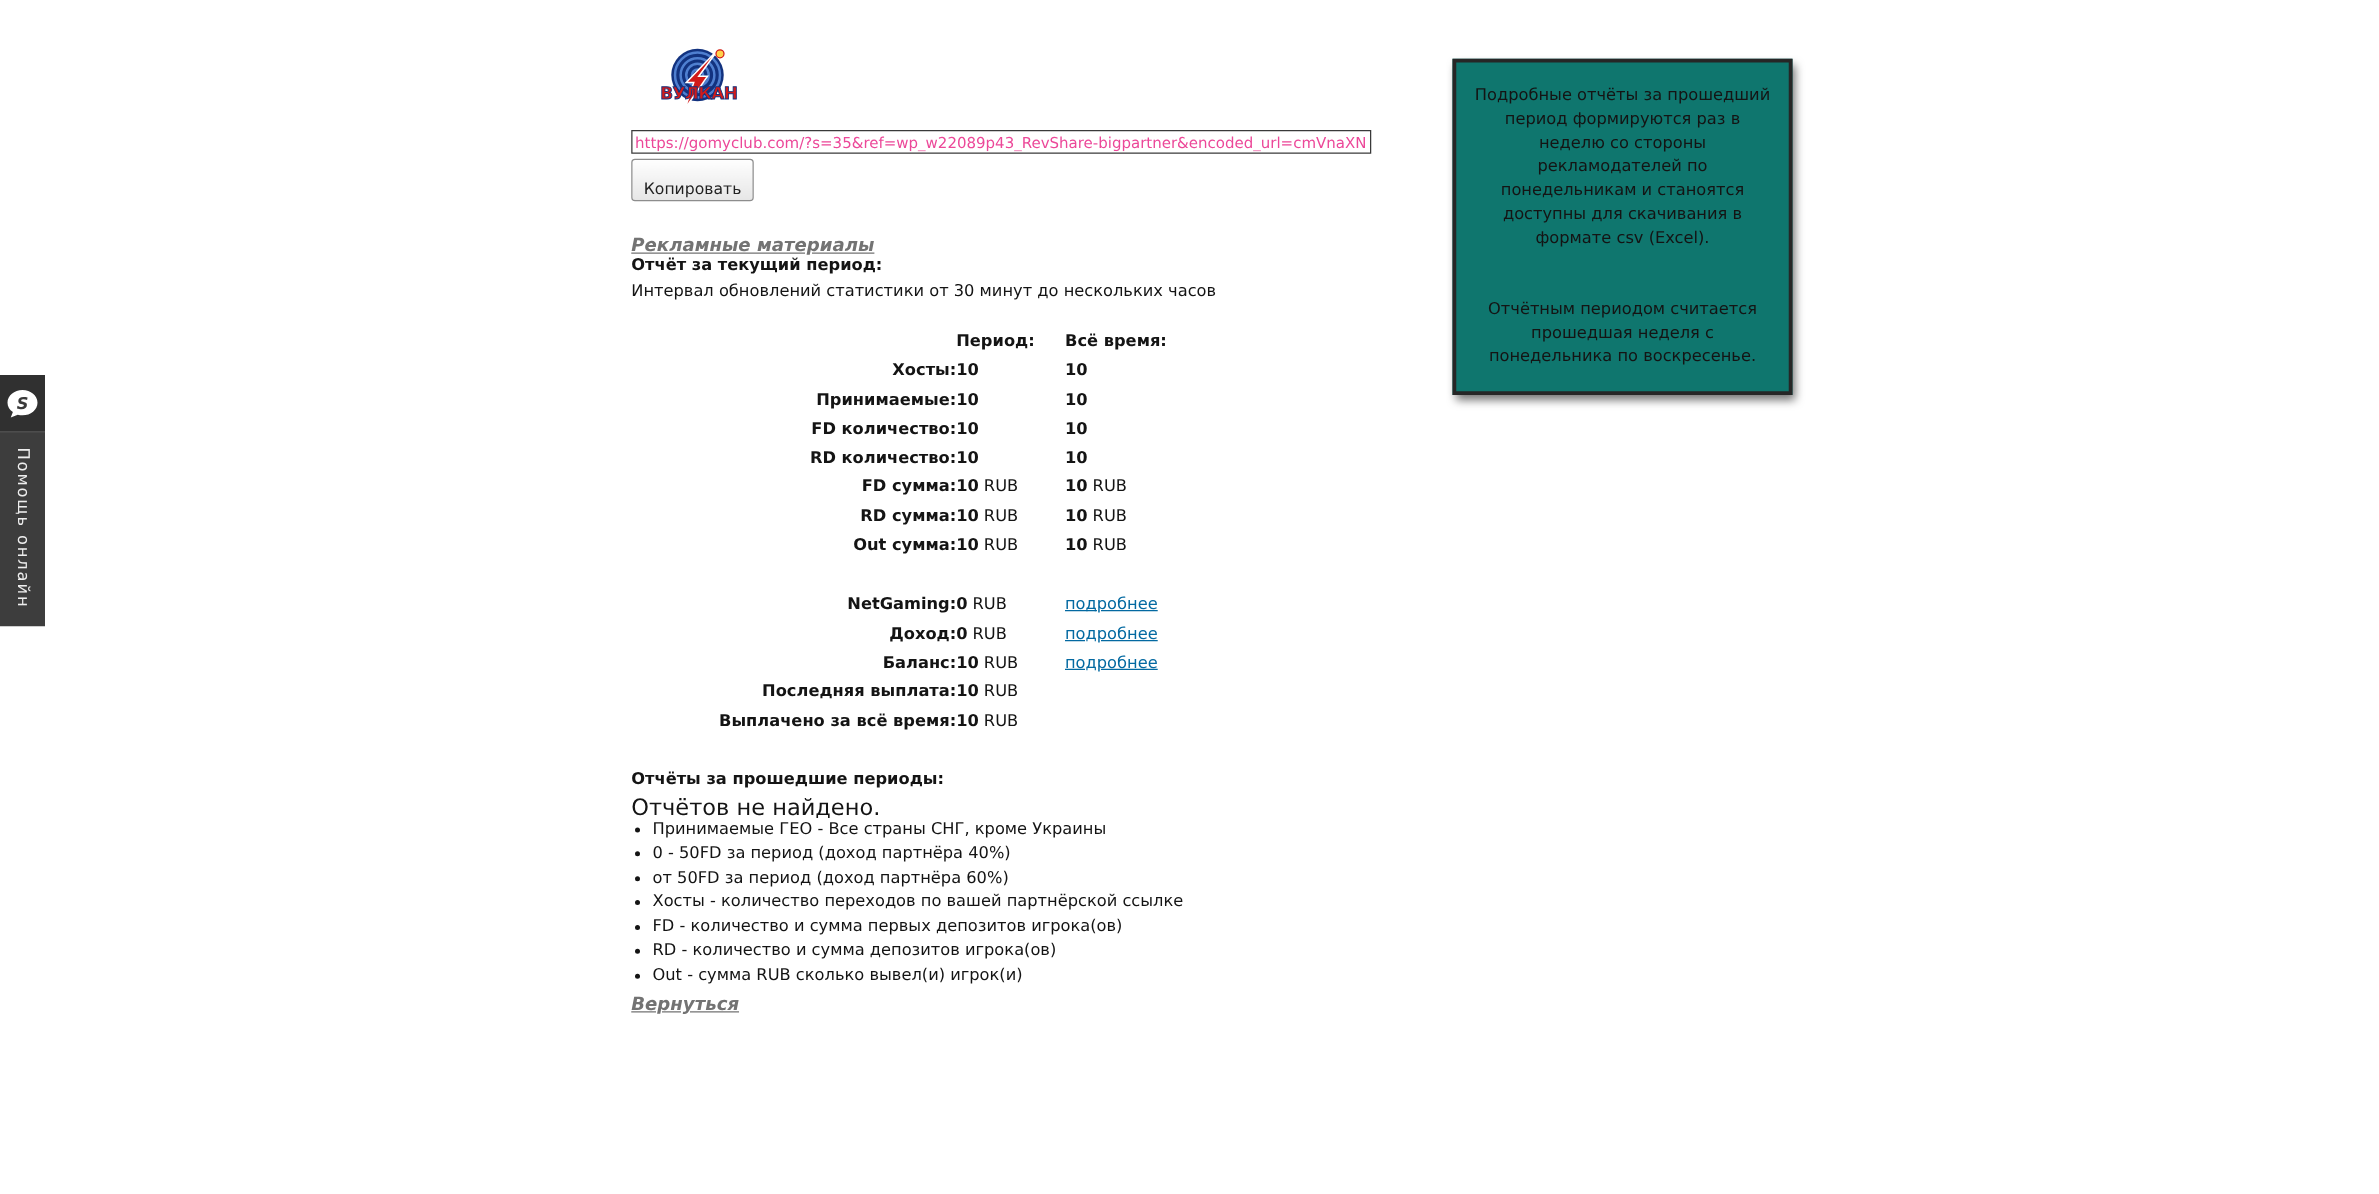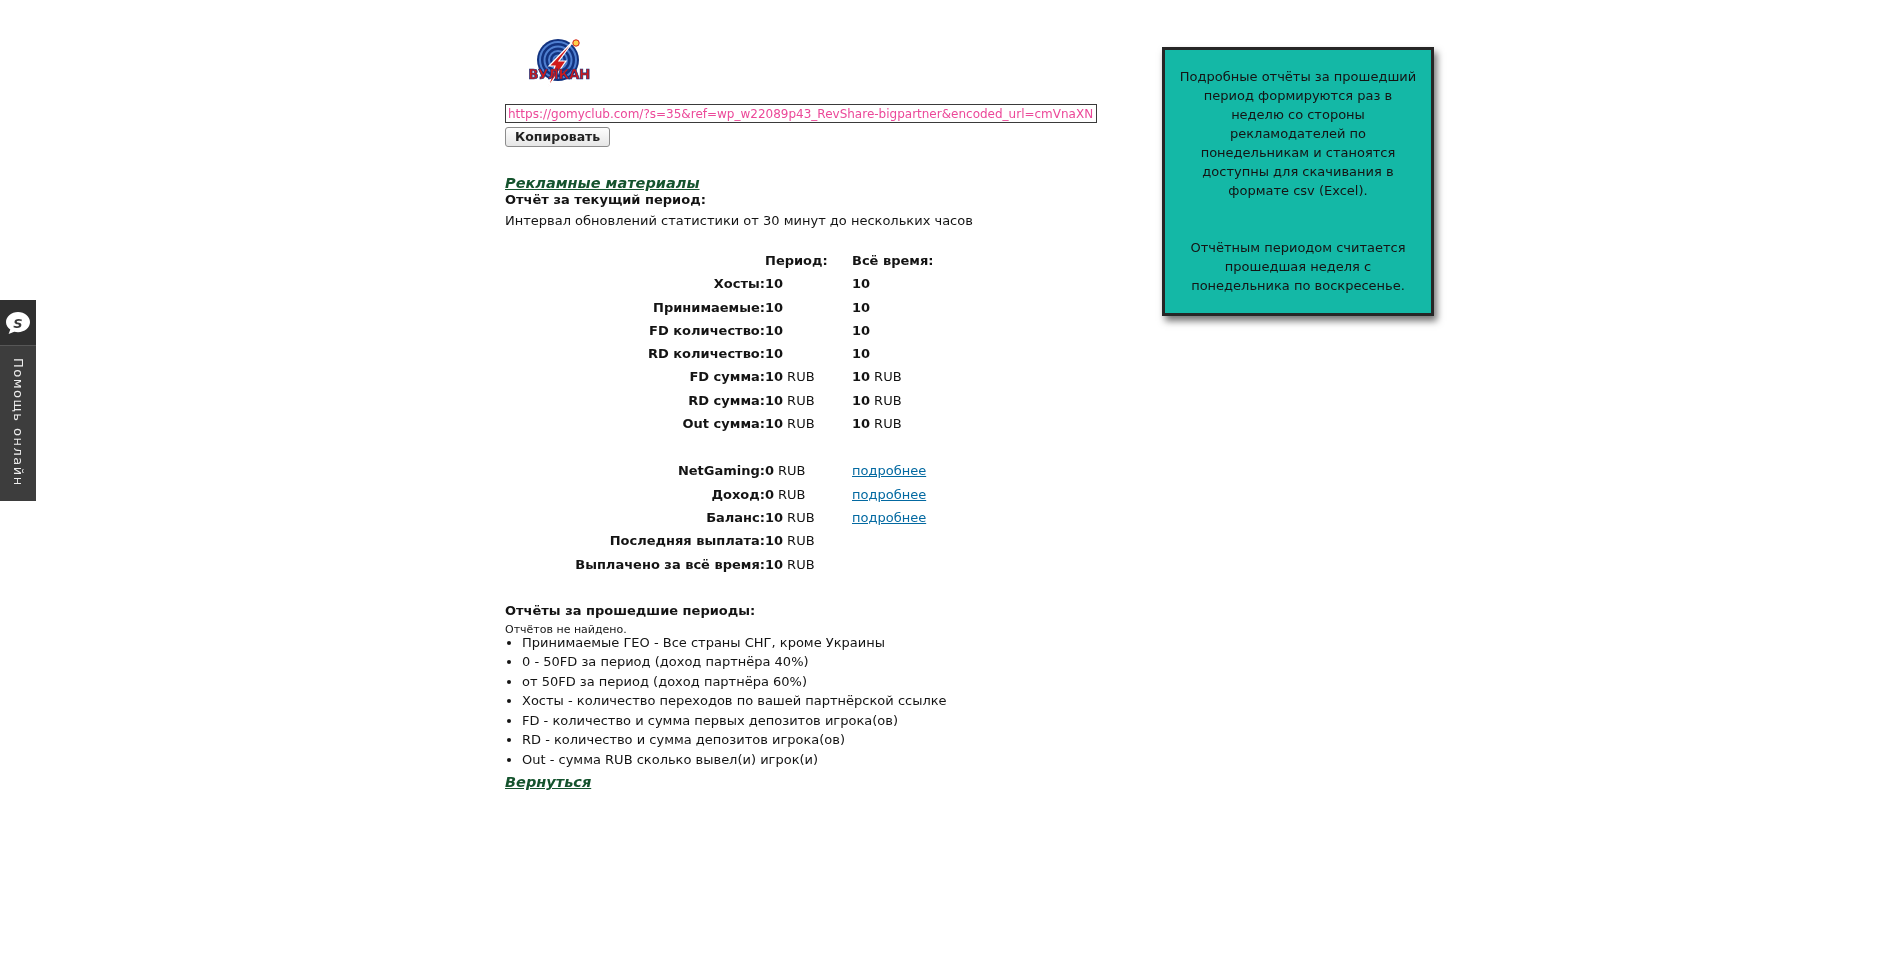--- a/index.html
+++ b/index.html
@@ -24,30 +24,29 @@
     border:1px solid #3a3a3a; background:#fff;
     font-family:"DejaVu Sans", sans-serif;
     font-size:12px; color:#ec4899;
     padding:0 2px; outline:none;
     white-space:nowrap; overflow:hidden;
   }
   .copy-btn {
     display:inline-block; margin-top:4px;
     font-family:"DejaVu Sans", sans-serif;
     font-size:12.5px; color:#222;
-    padding:1px 9px 2px;
+    padding:15px 9px 2px;
     border:1px solid #8d8d8d; border-radius:3px;
     background:linear-gradient(#fefefe,#e6e6e6);
     cursor:pointer;
-    font-weight:bold;
   }
 
   .red-link {
     display:inline-block;
-    color:#14532d; font-weight:bold; font-style:italic;
+    color:#737373; font-weight:bold; font-style:italic;
     font-size:14.5px; text-decoration:underline;
     cursor:pointer;
   }
   .promo-link { margin-top:28px; }
   .back-link  { }
 
   .sec-title { font-weight:bold; font-size:13px; }
   .sec-note  { margin-top:6px;  font-size:13px; }
 
   .stats-table { margin-top:21px; font-size:13px; }
@@ -56,32 +55,32 @@
   .tcol1  { width:87px; }
   .tcol2  { width:160px; }
   .th { font-weight:bold; }
   .val { font-weight:bold; }
   .cur { font-weight:normal; }
   .cur:not(:empty) { margin-left:4px; }
   .details-link { color:#0369a1; text-decoration:underline; cursor:pointer; font-weight:normal; }
   .group2 { margin-top:24px; }
 
   .past-title { margin-top:27px; font-weight:bold; font-size:13px; }
-  .past-empty { margin-top:5px; font-size:11px; }
+  .past-empty { margin-top:5px; font-size:18px; }
 
   ul.blist { margin:0; padding-left:17px; font-size:13px; }
   ul.blist li { margin-bottom:5.5px; line-height:14px; }
   .terms-list { margin-top:47px; }
   .glossary-list { margin-top:39px; }
 
   
   .info-box {
     position:absolute; left:1162px; top:47px;
     width:272px; min-height:253px;
-    background:#14b8a6;
+    background:#0f766e;
     border:3px solid #262626;
     box-shadow:3px 5px 7px rgba(0,0,0,0.55);
     padding:17px 14px 18px;
     text-align:center;
     font-size:13px; line-height:19px;
   }
   .info-box p { margin:0; }
   .info-box p + p { margin-top:38px; }
 
   

